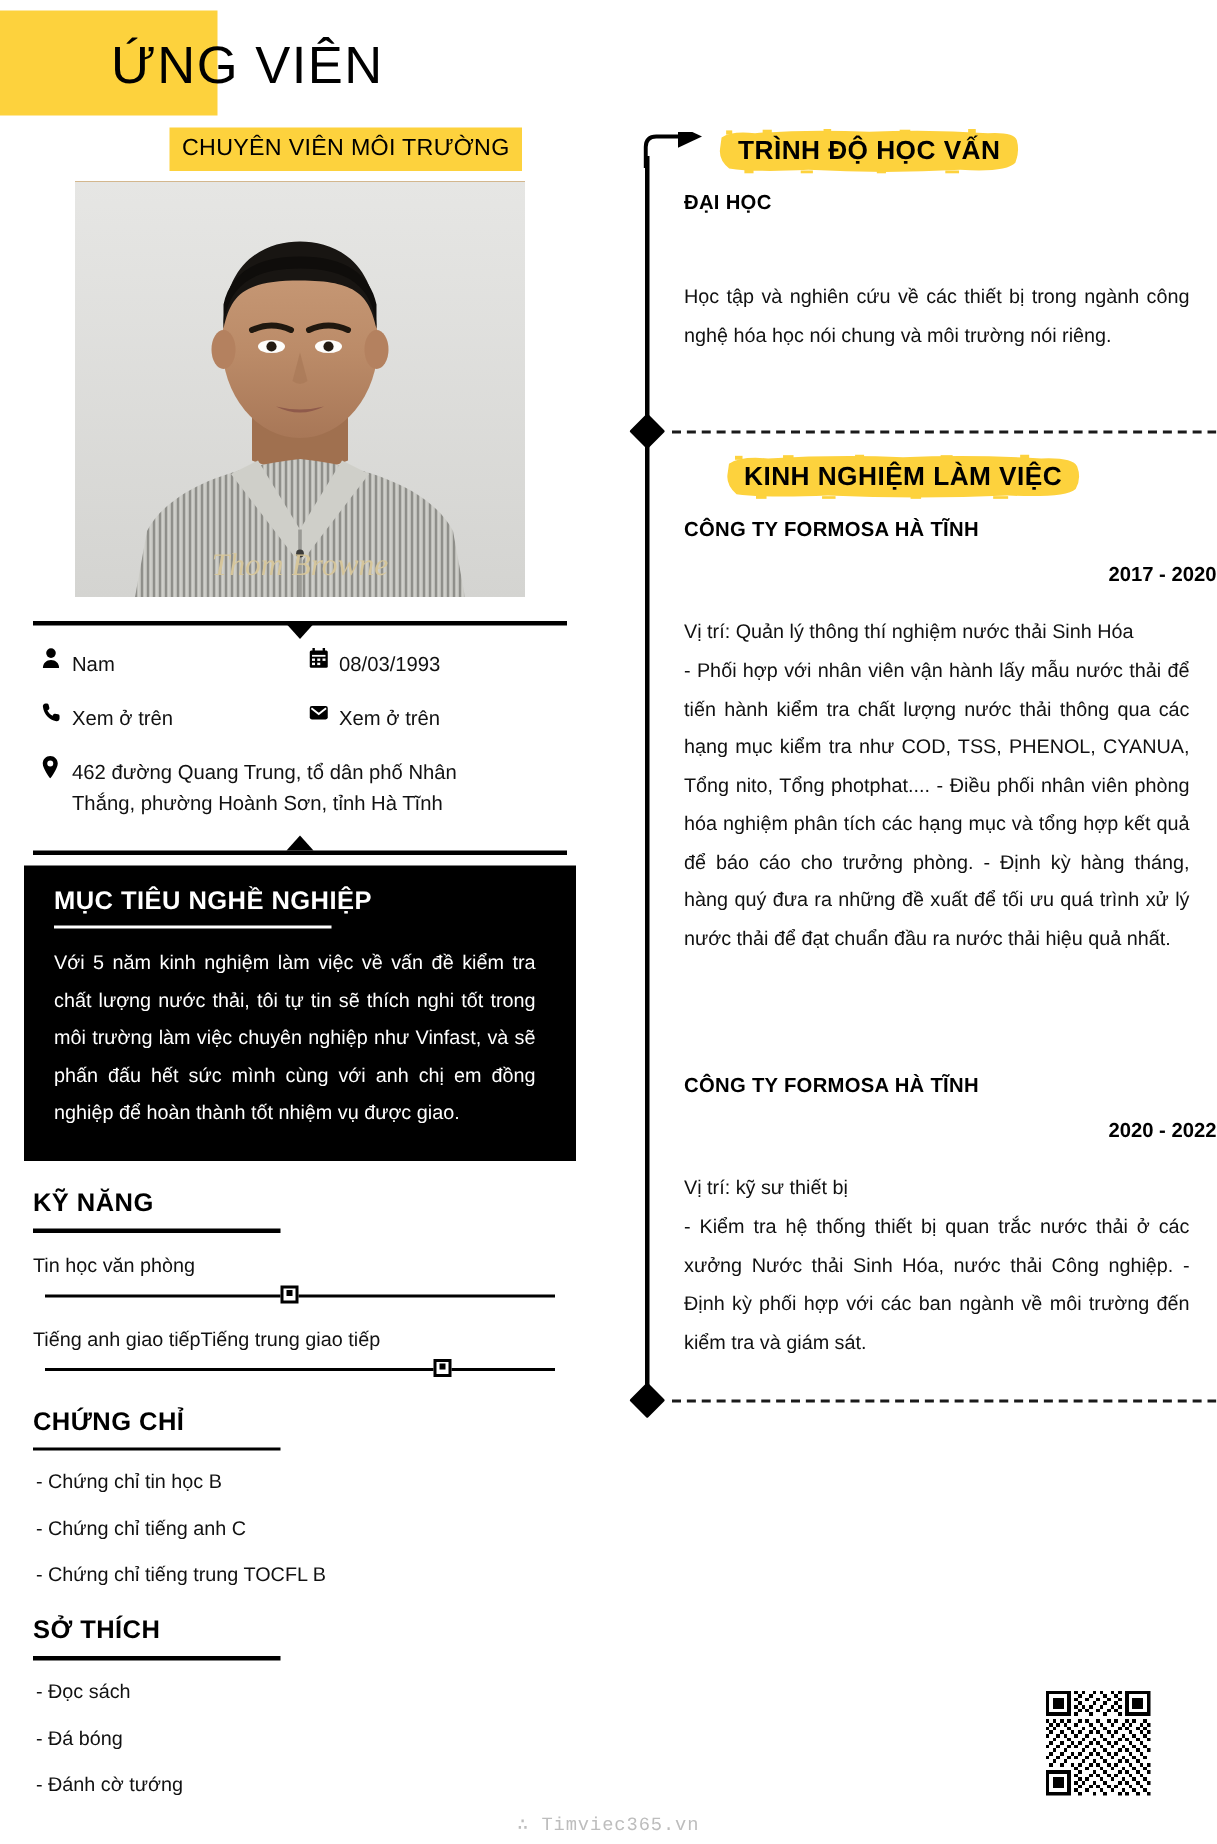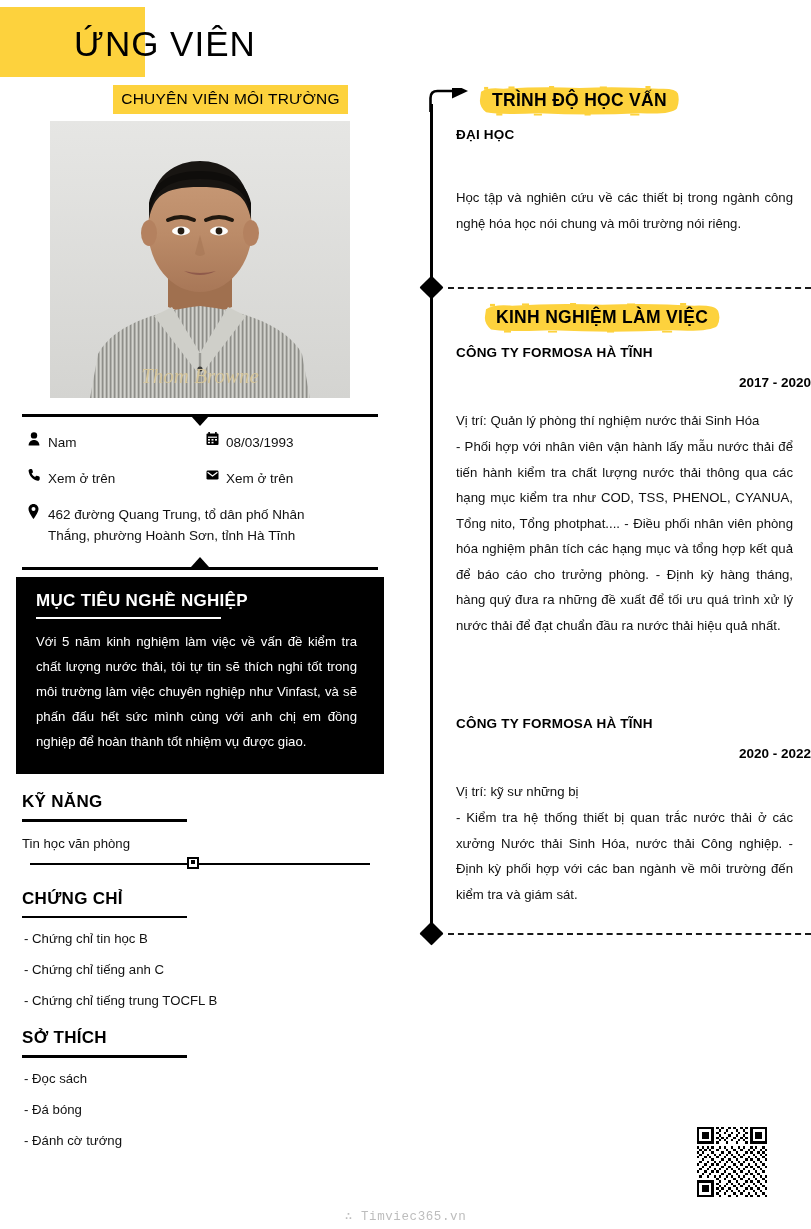--- a/index.html
+++ b/index.html
@@ -442,20 +442,29 @@
       <div class="lsec-body">
         <div>
           <div class="skill-label">Tin học văn phòng</div>
           <div class="skill-track">
             <div class="line"></div>
             <div class="knob" id="knob0" style="left: 48%;">
                 <i></i>
               </div>
           </div>
         </div>
+        <div>
+          <div class="skill-label">Tiếng anh giao tiếpTiếng trung giao tiếp</div>
+          <div class="skill-track">
+            <div class="line"></div>
+            <div class="knob" id="knob1" style="left: 78%;">
+                <i></i>
+              </div>
+          </div>
+        </div>
       </div>
     </div>
 
     <div class="lsec">
       <div class="lsec-title">CHỨNG CHỈ</div>
       <div class="lsec-rule"></div>
       <div class="lsec-body">
         <div class="bullet-line">- Chứng chỉ tin học B</div>
         <div class="bullet-line">- Chứng chỉ tiếng anh C</div>
         <div class="bullet-line">- Chứng chỉ tiếng trung TOCFL B</div>
@@ -520,26 +529,26 @@
             <rect x="66" y="31.5" width="9" height="2" fill="#FDD23D"></rect>
           <rect x="125" y="31" width="7" height="2.5" fill="#FDD23D"></rect>
             <rect x="180" y="31.5" width="10" height="2" fill="#FDD23D"></rect>
         </svg>
       </span>
       <span class="txt">KINH NGHIỆM LÀM VIỆC</span>
     </div>
 
     <div class="rsub" style="left:38px; top:345px;">CÔNG TY FORMOSA HÀ TĨNH</div>
     <div class="rdate" style="top:375px;">2017 - 2020</div>
-    <div class="rbody" style="top:408px;">Vị trí: Quản lý phòng thí nghiệm nước thải Sinh Hóa</div>
+    <div class="rbody" style="top:408px;">Vị trí: Quản lý thông thí nghiệm nước thải Sinh Hóa</div>
     <div class="rbody just" style="top:434px;">- Phối hợp với nhân viên vận hành lấy mẫu nước thải để tiến hành kiểm tra chất lượng nước thải thông qua các hạng mục kiểm tra như COD, TSS, PHENOL, CYANUA, Tổng nito, Tổng photphat.... - Điều phối nhân viên phòng hóa nghiệm phân tích các hạng mục và tổng hợp kết quả để báo cáo cho trưởng phòng. - Định kỳ hàng tháng, hàng quý đưa ra những đề xuất để tối ưu quá trình xử lý nước thải để đạt chuẩn đầu ra nước thải hiệu quả nhất.</div>
 
     <div class="rsub" style="left:38px; top:716px;">CÔNG TY FORMOSA HÀ TĨNH</div>
     <div class="rdate" style="top:746px;">2020 - 2022</div>
-    <div class="rbody" style="top:779px;">Vị trí: kỹ sư những bị</div>
+    <div class="rbody" style="top:779px;">Vị trí: kỹ sư thiết bị</div>
     <div class="rbody just" style="top:805px;">- Kiểm tra hệ thống thiết bị quan trắc nước thải ở các xưởng Nước thải Sinh Hóa, nước thải Công nghiệp. - Định kỳ phối hợp với các ban ngành về môi trường đến kiểm tra và giám sát.</div>
 
     <div class="tl-diamond" style="top:925px;"></div>
     <div class="tl-dash" style="top:933px;"></div>
   </div>
 
   <div class="qr">
     <svg viewBox="0 0 29 29" shape-rendering="crispEdges">
       <rect width="29" height="29" fill="#fff"></rect>
       <g fill="#000">

